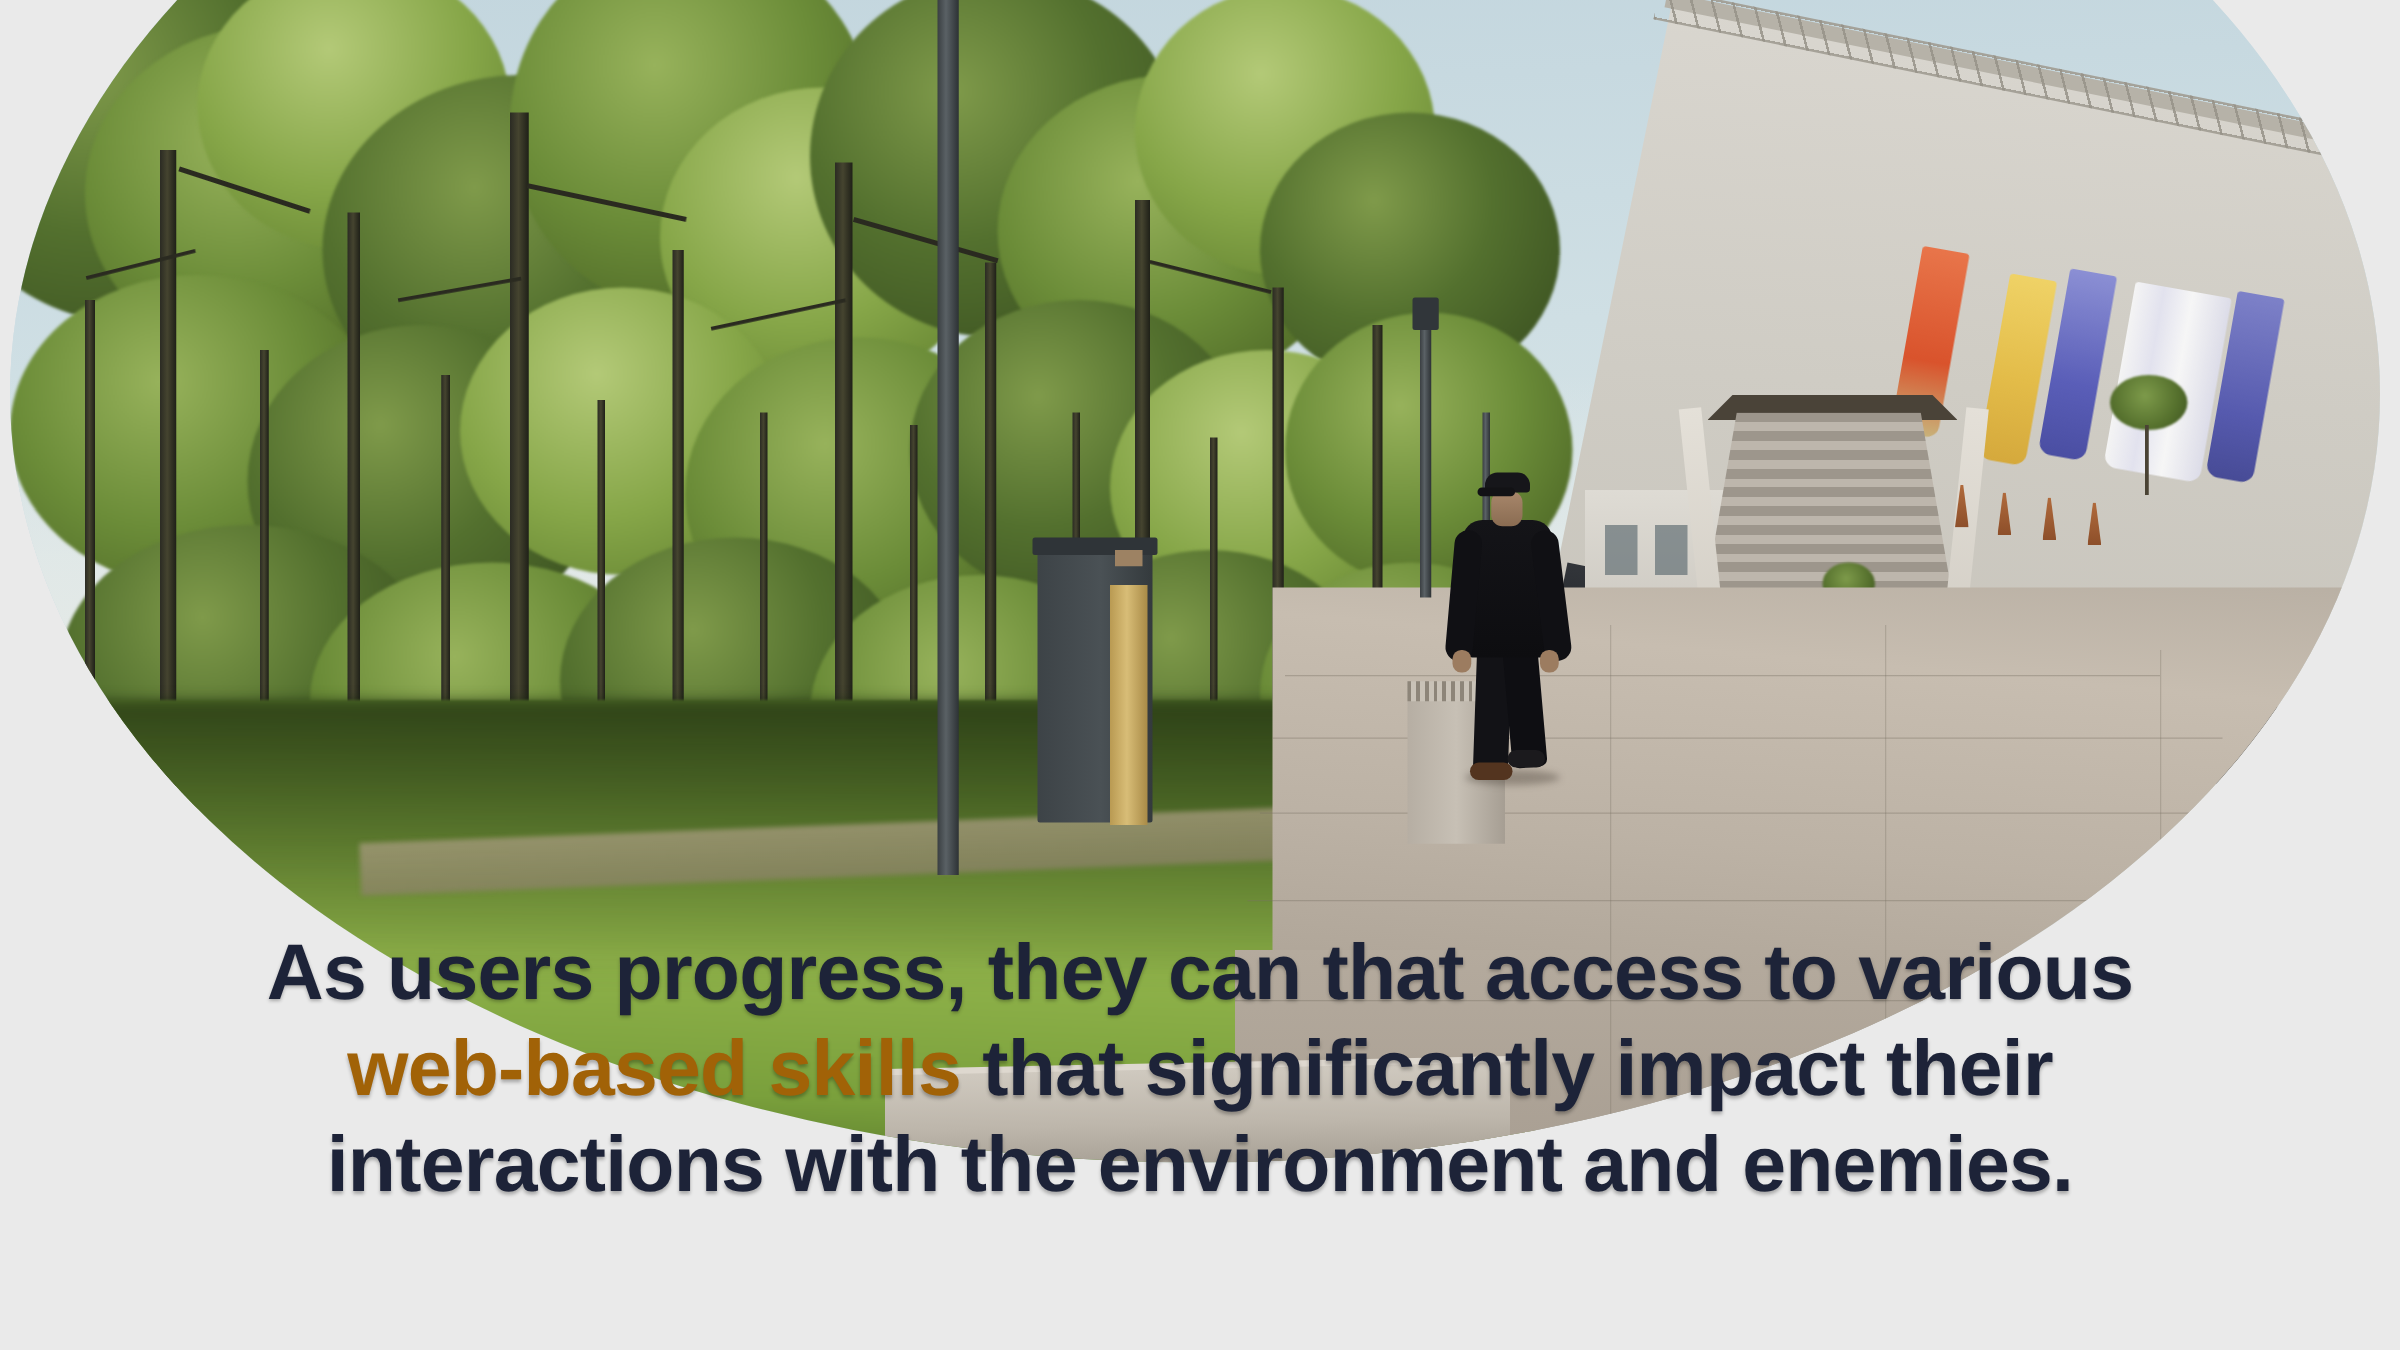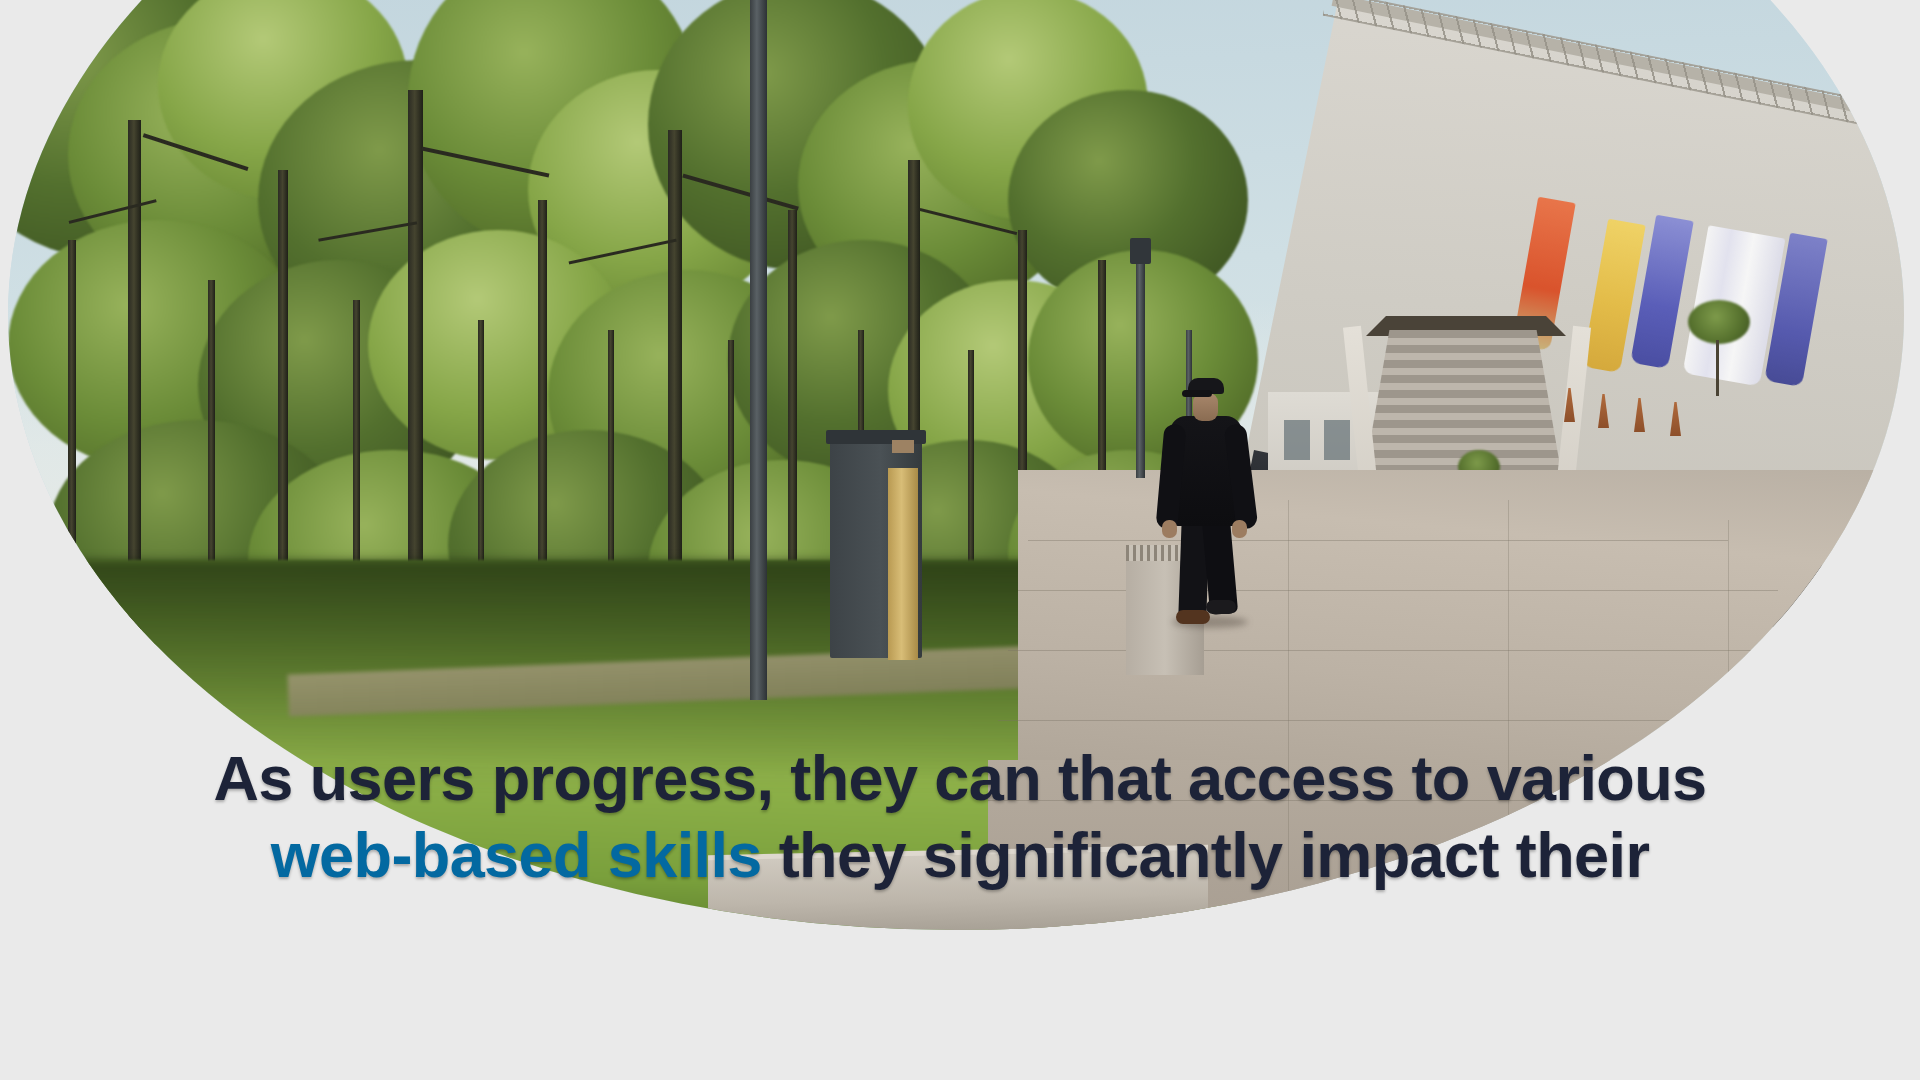--- a/index.html
+++ b/index.html
@@ -468,16 +468,17 @@
       </div>
 
       <div class="slab-edge"></div>
       <div class="slab"></div>
 
     </div>
   </div>
 
   <div id="caption" style="color: rgb(29, 35, 56);">
     <span class="ln">As users progress, they can that access to various</span>
-    <span class="ln"><span class="hl" style="color: #0369a1;">web-based skills</span><span> they significantly impact their</span></span>
+    <span class="ln"><span class="hl" style="color: #a16207;">web-based skills</span><span> that significantly impact their</span></span>
+    <span class="ln">interactions with the environment and enemies.</span>
   </div>
 
 </div>
 
 </body></html>

